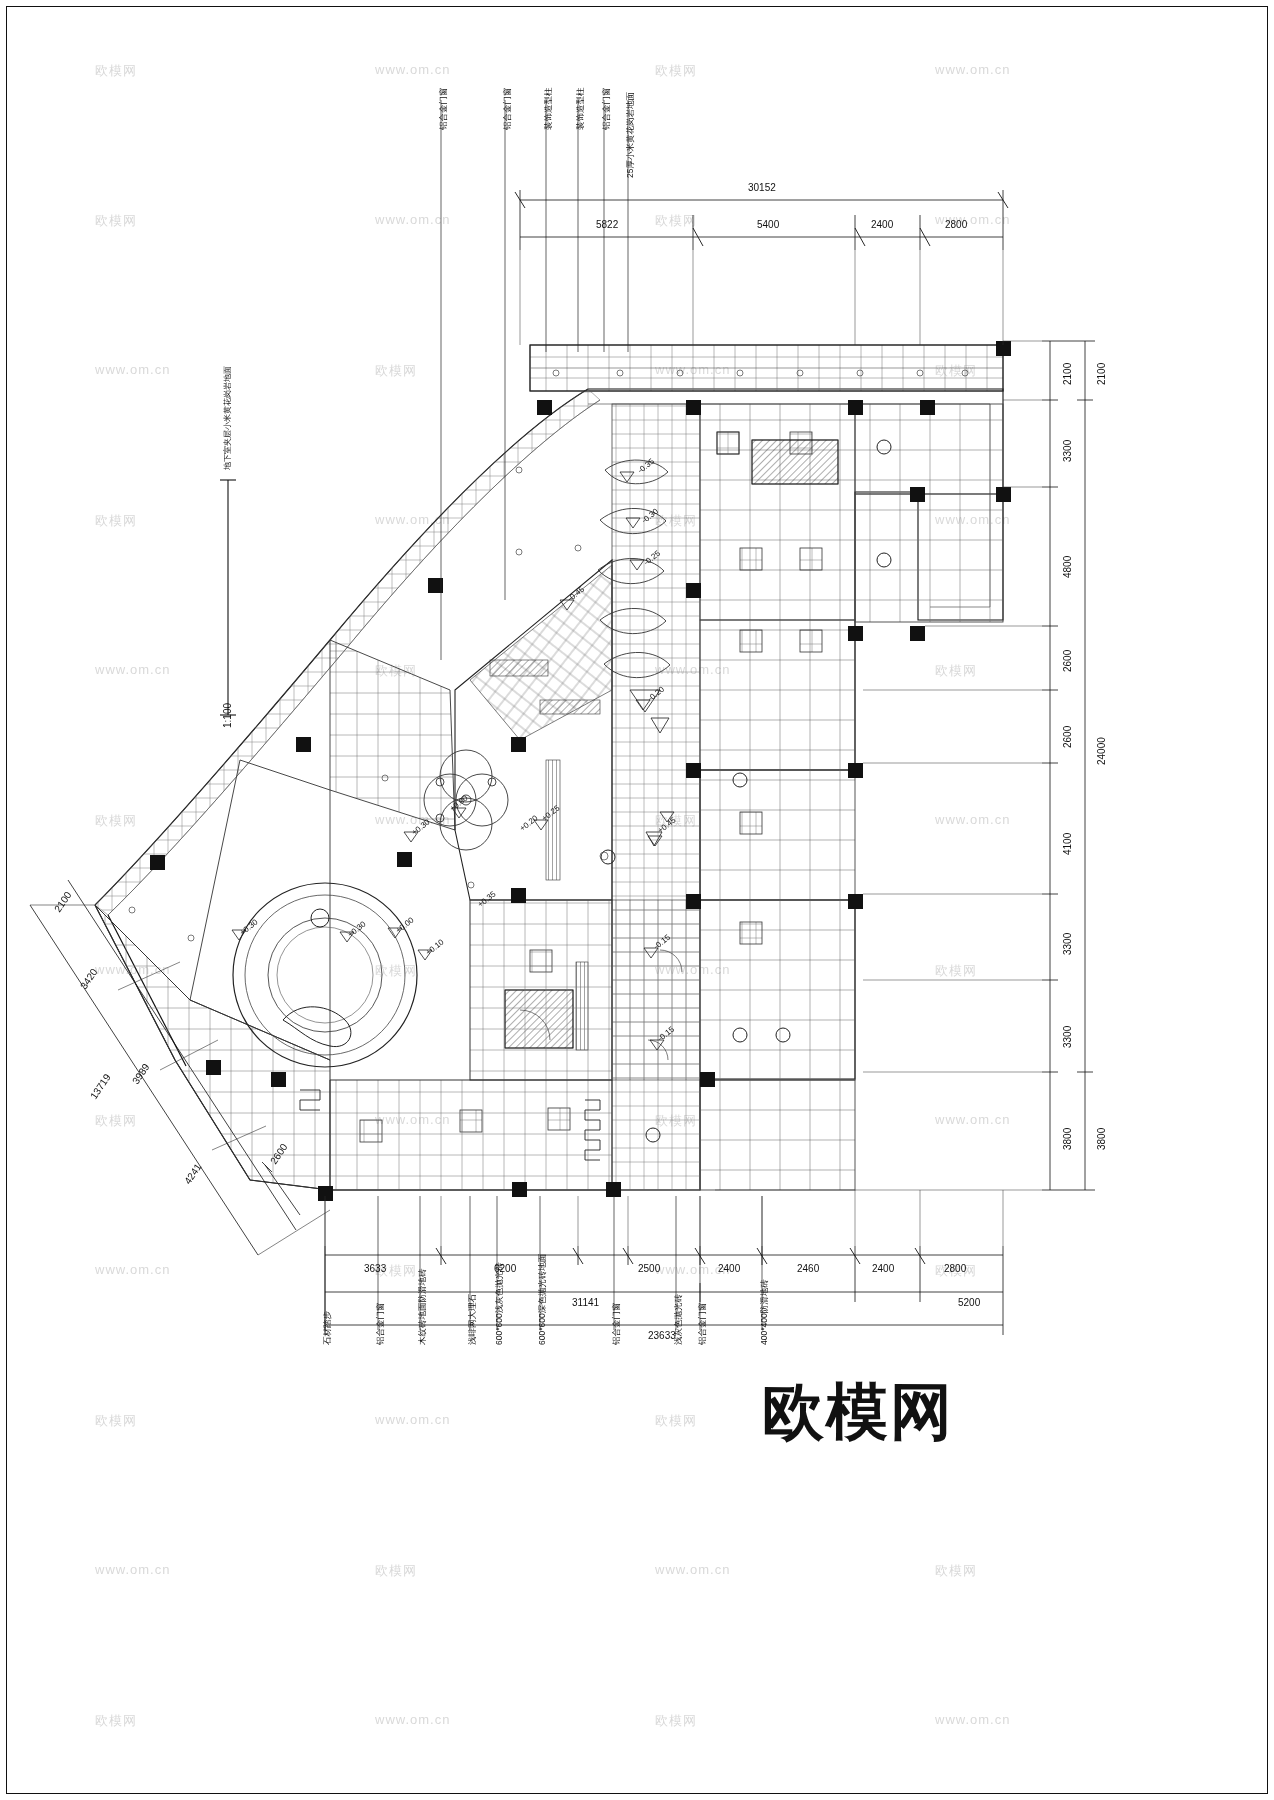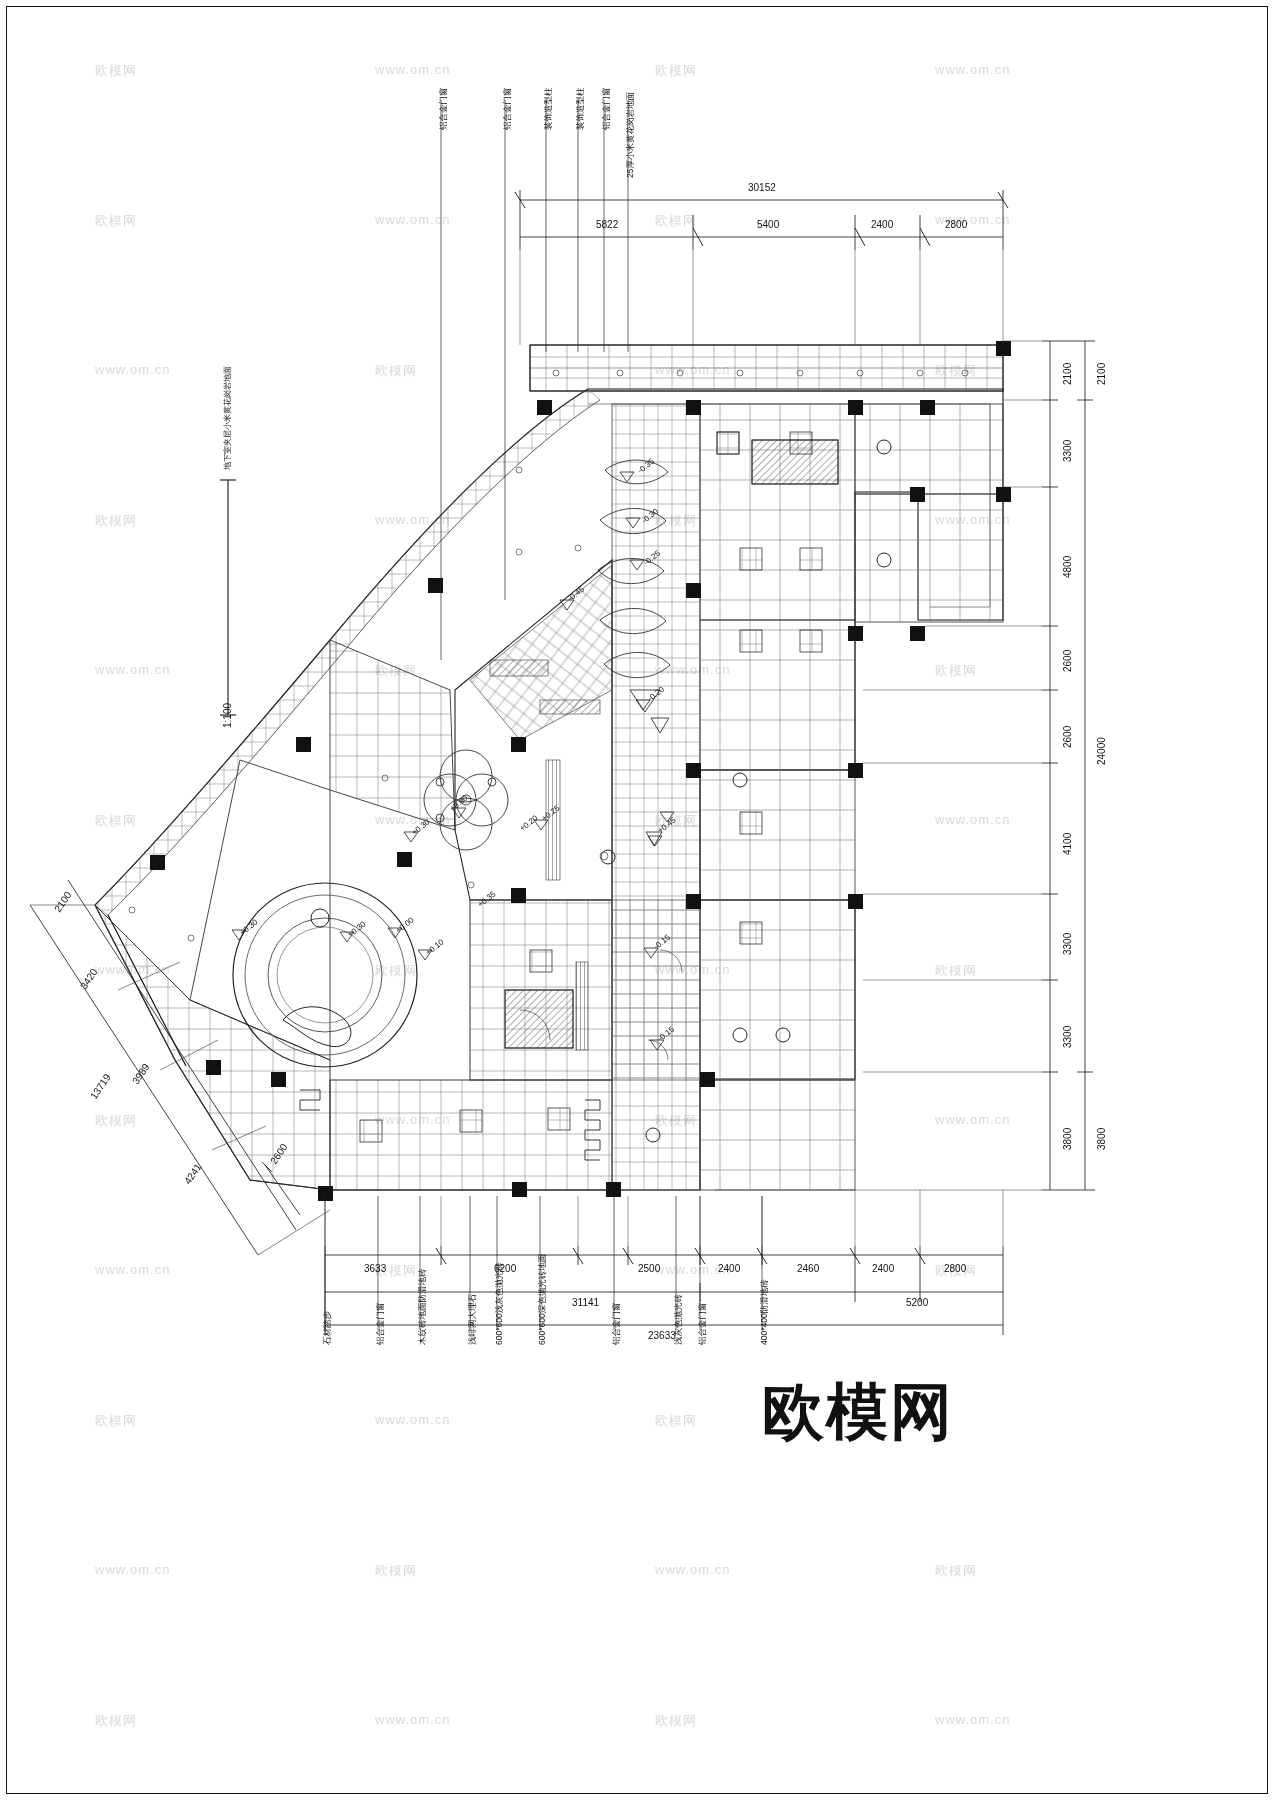--- a/index.html
+++ b/index.html
@@ -458,21 +458,21 @@
   <div class="dim" style="left:1096px;top:1150px;transform:rotate(-90deg);transform-origin:0 0;">3800</div>
 
   <div class="dim" style="left:364px;top:1263px;">3633</div>
   <div class="dim" style="left:494px;top:1263px;">6200</div>
   <div class="dim" style="left:638px;top:1263px;">2500</div>
   <div class="dim" style="left:718px;top:1263px;">2400</div>
   <div class="dim" style="left:797px;top:1263px;">2460</div>
   <div class="dim" style="left:872px;top:1263px;">2400</div>
   <div class="dim" style="left:944px;top:1263px;">2800</div>
   <div class="dim" style="left:572px;top:1297px;">31141</div>
-  <div class="dim" style="left:906px;top:1297px;text-align:center;">5200</div>
+  <div class="dim" style="left:958px;top:1297px;text-align:center;">5200</div>
   <div class="dim" style="left:648px;top:1330px;">23633</div>
 
   <div class="dim" style="left:52px;top:908px;transform:rotate(-56deg);transform-origin:0 0;">2100</div>
   <div class="dim" style="left:78px;top:985px;transform:rotate(-56deg);transform-origin:0 0;">3420</div>
   <div class="dim" style="left:130px;top:1080px;transform:rotate(-56deg);transform-origin:0 0;">3989</div>
   <div class="dim" style="left:182px;top:1180px;transform:rotate(-56deg);transform-origin:0 0;">4241</div>
   <div class="dim" style="left:88px;top:1095px;transform:rotate(-56deg);transform-origin:0 0;">13719</div>
   <div class="dim" style="left:268px;top:1160px;transform:rotate(-56deg);transform-origin:0 0;">2600</div>
 
   <div class="lbl" style="left:636px;top:468px;transform:rotate(-38deg);transform-origin:0 0;font-size:8px;">-0.35</div>

